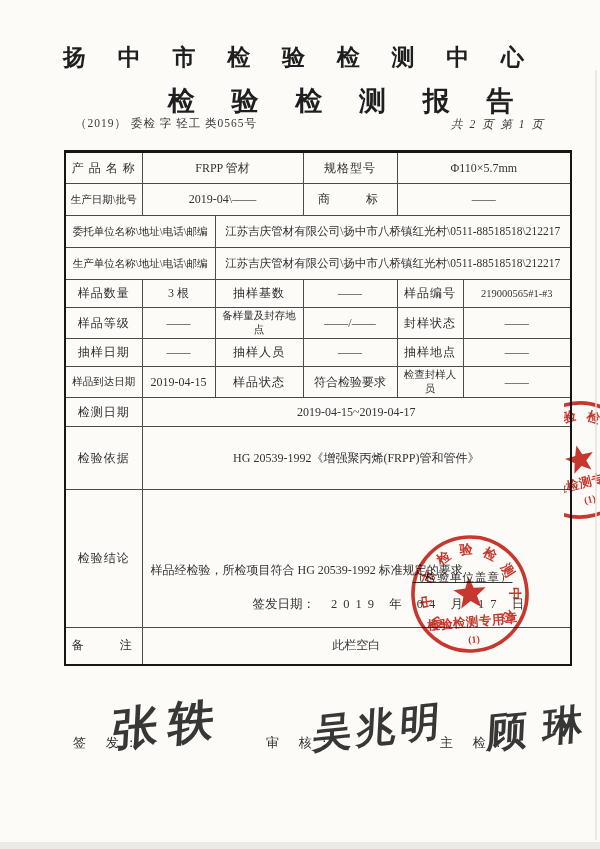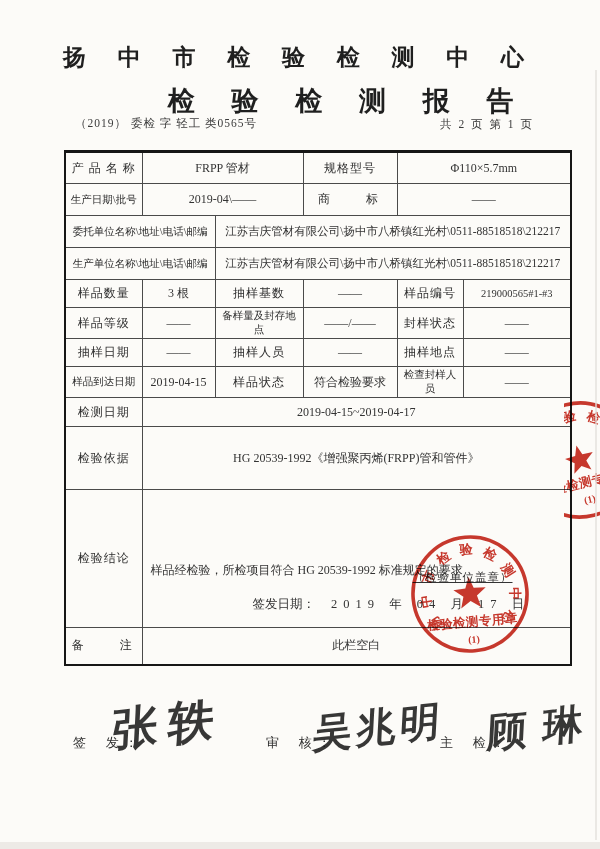--- a/index.html
+++ b/index.html
@@ -20,21 +20,21 @@
   
   .org-title {
     position:absolute; top:42px; left:0; width:600px; text-align:center;
     font-size:23px; font-weight:bold; letter-spacing:13px; color:#1f1f1f;
   }
   .report-title {
     position:absolute; top:83px; left:0; width:600px; text-align:center;
     font-size:27px; font-weight:bold; letter-spacing:15px; color:#1f1f1f;margin-left:48px;
   }
   .ref-no { position:absolute; top:116px; left:75px; font-size:11.5px; letter-spacing:1px; color:#3a3a3a; }
-  .page-info { position:absolute; top:117px; left:440px; width:115px; font-size:11.5px; letter-spacing:2px; color:#3a3a3a; }
+  .page-info { position:absolute; top:117px; left:451px; width:115px; font-size:11.5px; letter-spacing:2px; color:#3a3a3a;font-style:italic; }
 
   
   table.doc {
     position:absolute; left:64px; top:150px;
     width:506px; table-layout:fixed;
     border-collapse:collapse;
     border:2.5px solid #161616;
     border-top-width:3px;
     font-size:12px; color:#333;
   }

